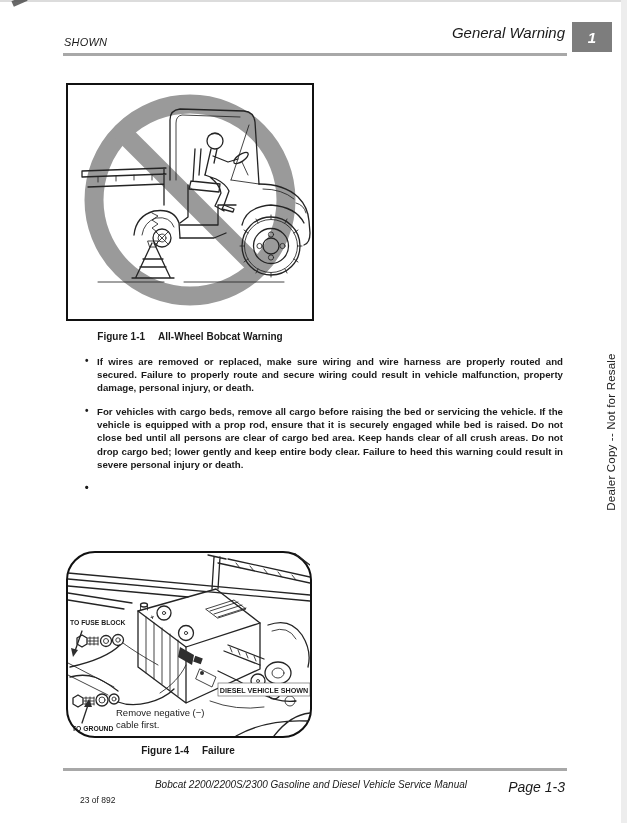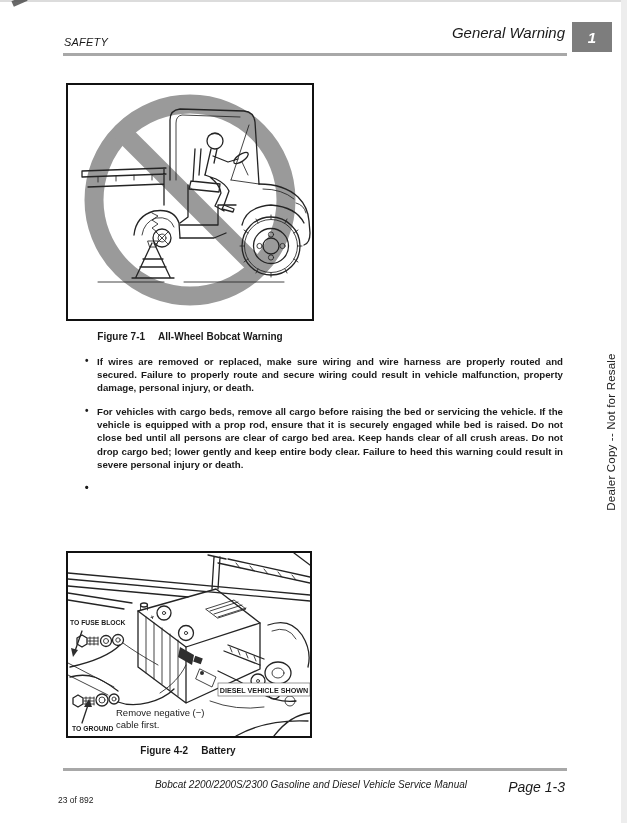--- a/index.html
+++ b/index.html
@@ -16,63 +16,63 @@
   .hdr-section{position:absolute;left:64px;top:36px;font-style:italic;font-size:11px;letter-spacing:.2px;}
   .hdr-topic{position:absolute;top:24px;right:62px;font-style:italic;font-size:15px;}
   .hdr-rule{position:absolute;left:63px;top:53px;width:504px;height:3px;background:var(--rule-gray,#a8a8a8);}
   .chapter-tab{position:absolute;left:572px;top:22px;width:40px;height:30px;background:var(--tab-gray,#7d7d7d);
                color:#fff;font-style:italic;font-weight:bold;font-size:15px;
                display:flex;align-items:center;justify-content:center;}
 
   
   .figframe{position:absolute;border:2.5px solid #111;box-sizing:border-box;background:#fff;}
   .fig1{left:66px;top:83px;width:248px;height:238px;}
-  .fig2{left:66px;top:551px;width:246px;height:187px;}
+  .fig2{left:66px;top:551px;width:246px;height:187px;border-radius:29px;}
   .figframe svg{display:block;width:100%;height:100%;}
   .figcap{position:absolute;text-align:center;font-weight:bold;font-size:10px;}
   .figcap1{left:63px;top:331px;width:254px;}
   .figcap2{left:63px;top:745px;width:250px;}
   .figcap .caption-label{margin-right:13px;}
 
   
   .warnings{position:absolute;left:85px;top:355px;width:478px;}
   .warning-item{position:relative;padding-left:12px;margin-bottom:11px;
                 font-weight:bold;font-size:9.7px;line-height:13.1px;text-align:justify;}
   .warning-item .bullet{position:absolute;left:0;top:-1px;font-size:10px;}
 
   
   .watermark{position:absolute;left:611px;top:432px;transform:translate(-50%,-50%) rotate(-90deg);
              white-space:nowrap;font-size:11.5px;color:#222;letter-spacing:.2px;}
 
   
   .footer-rule{position:absolute;left:63px;top:768px;width:504px;height:2.5px;background:var(--rule-gray,#a8a8a8);}
   .footer-title{position:absolute;left:63px;top:779px;width:404px;text-align:right;font-style:italic;font-size:10px;}
   .footer-page{position:absolute;left:450px;top:779px;width:115px;text-align:right;font-style:italic;font-size:14px;}
-  .sheet-label{position:absolute;left:58px;top:795px;font-size:8.5px;}
+  .sheet-label{position:absolute;left:80px;top:795px;font-size:8.5px;}
 
   
   .gray{fill:none;stroke:var(--prohibition-gray,#9a9a9a);}
   .ln{fill:none;stroke:#242424;stroke-width:1.3;stroke-linecap:round;stroke-linejoin:round;}
   .thin{fill:none;stroke:#242424;stroke-width:.85;stroke-linecap:round;stroke-linejoin:round;}
   .dark{fill:#2e2e2e;stroke:none;}
   svg text{font-family:"Liberation Sans",sans-serif;fill:#1a1a1a;}
   .svglbl{font-size:6.8px;font-weight:bold;}
   .svgnote{font-size:9.5px;font-weight:normal;}
   .diesel-lbl{font-size:7.2px;font-weight:bold;}
 </style>
 </head>
 <body>
 
 <div class="page">
 
   <div class="edge-top"></div>
   <div class="edge-right"></div>
   <div class="corner-mark"></div>
 
-  <div class="hdr-section">SAFETY</div>
+  <div class="hdr-section">SHOWN</div>
   <div class="hdr-topic">General Warning</div>
   <div class="hdr-rule"></div>
   <div class="chapter-tab">1</div>
 
   <div class="figframe fig1">
     <svg viewBox="0 0 244 234">
 
       <g>
         <circle class="gray" cx="122" cy="115" r="96" stroke-width="19"></circle>
         <line class="gray" x1="54" y1="47" x2="190" y2="183" stroke-width="19"></line>
@@ -120,21 +120,21 @@
         <circle class="ln" cx="203" cy="161" r="8"></circle>
         <circle class="thin" cx="203" cy="149.5" r="2.6"></circle>
         <circle class="thin" cx="214.5" cy="161" r="2.6"></circle>
         <circle class="thin" cx="203" cy="172.5" r="2.6"></circle>
         <circle class="thin" cx="191.5" cy="161" r="2.6"></circle>
         <path class="thin" d="M230,161 L234,161 M226,174 L230,177 M217,184 L219,188 M203,188 L203,192 M190,184 L188,188 M180,174 L176,177 M176,161 L172,161 M180,148 L176,145 M190,138 L188,134 M203,134 L203,130 M217,138 L219,134 M226,148 L230,145"></path>
       </g>
     </svg>
   </div>
   <div class="figcap figcap1">
-    <span class="caption-label">Figure 7-1</span><span>All-Wheel Bobcat Warning</span>
+    <span class="caption-label">Figure 1-1</span><span>All-Wheel Bobcat Warning</span>
   </div>
 
   <div class="warnings">
     <div class="warning-item">
       <span class="bullet">•</span>
       <span>If wires are removed or replaced, make sure wiring and wire harness are properly routed and secured. Failure to properly route and secure wiring could result in vehicle malfunction, property damage, personal injury, or death.</span>
     </div>
     <div class="warning-item">
       <span class="bullet">•</span>
       <span>For vehicles with cargo beds, remove all cargo before raising the bed or servicing the vehicle. If the vehicle is equipped with a prop rod, ensure that it is securely engaged while bed is raised. Do not close bed until all persons are clear of cargo bed area. Keep hands clear of all crush areas. Do not drop cargo bed; lower gently and keep entire body clear. Failure to heed this warning could result in severe personal injury or death.</span>
@@ -220,21 +220,21 @@
         <rect x="150" y="130" width="92" height="13" fill="#ffffff" stroke="#555" stroke-width="0.6"></rect>
         <text class="diesel-lbl" x="196" y="139.5" text-anchor="middle">DIESEL VEHICLE SHOWN</text>
         <text class="svglbl" x="2" y="72">TO FUSE BLOCK</text>
         <text class="svglbl" x="4" y="178">TO GROUND</text>
         <text class="svgnote" x="48" y="163">Remove negative (−)</text>
         <text class="svgnote" x="48" y="175">cable first.</text>
       </g>
     </svg>
   </div>
   <div class="figcap figcap2">
-    <span class="caption-label">Figure 4-2</span><span>Battery</span>
+    <span class="caption-label">Figure 1-4</span><span>Failure</span>
   </div>
 
   <div class="watermark">Dealer Copy -- Not for Resale</div>
 
   <div class="footer-rule"></div>
   <div class="footer-title">Bobcat 2200/2200S/2300 Gasoline and Diesel Vehicle Service Manual</div>
   <div class="footer-page">Page 1-3</div>
   <div class="sheet-label">23 of 892</div>
 
 </div>

